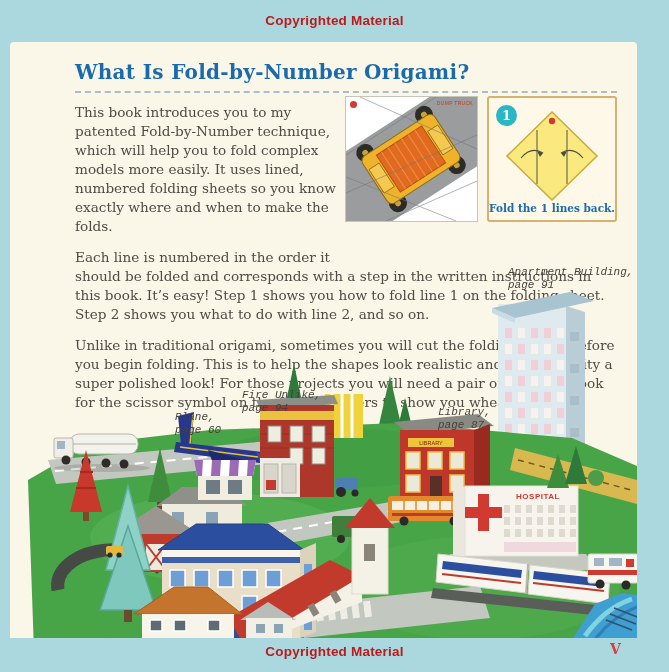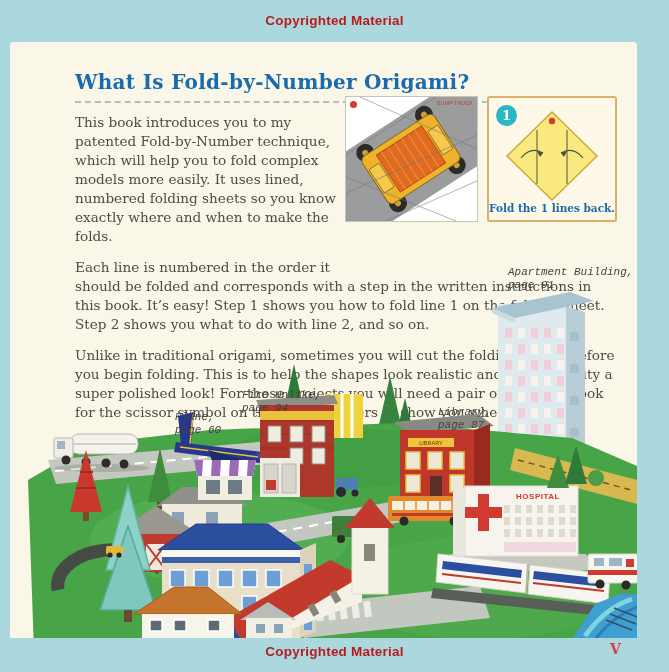--- a/index.html
+++ b/index.html
@@ -18,21 +18,21 @@
   .banner.top { top:13px; }
   .banner.bottom { top:644px; }
   .page-marker {
     position:absolute; left:610px; top:641px; color:#e03a3e;
     font-size:14px; font-weight:bold; font-family:"DejaVu Serif", serif;
   }
   .page {
     position:absolute; left:10px; top:42px; width:627px; height:596px;
     background:#fbf7e8; border-radius:4px 4px 0 0;
   }
-  .article { position:absolute; left:0; top:0; width:627px; padding:28px 20px 0 65px; }
+  .article { position:absolute; left:0; top:0; width:627px; padding:18px 20px 0 65px; }
   .title {
     color:#1a6bad; font-size:20px; font-weight:bold; letter-spacing:.3px;
     padding-bottom:7px; border-bottom:2px dashed #a9bec8;
   }
   .fig-spacer { float:right; width:276px; height:146px; }
   .body-text p {
     color:#4e4b45; font-size:13.6px; line-height:19px; margin-top:12px;
     text-align:left;
   }
   .body-text p:first-of-type { margin-top:10px; }

